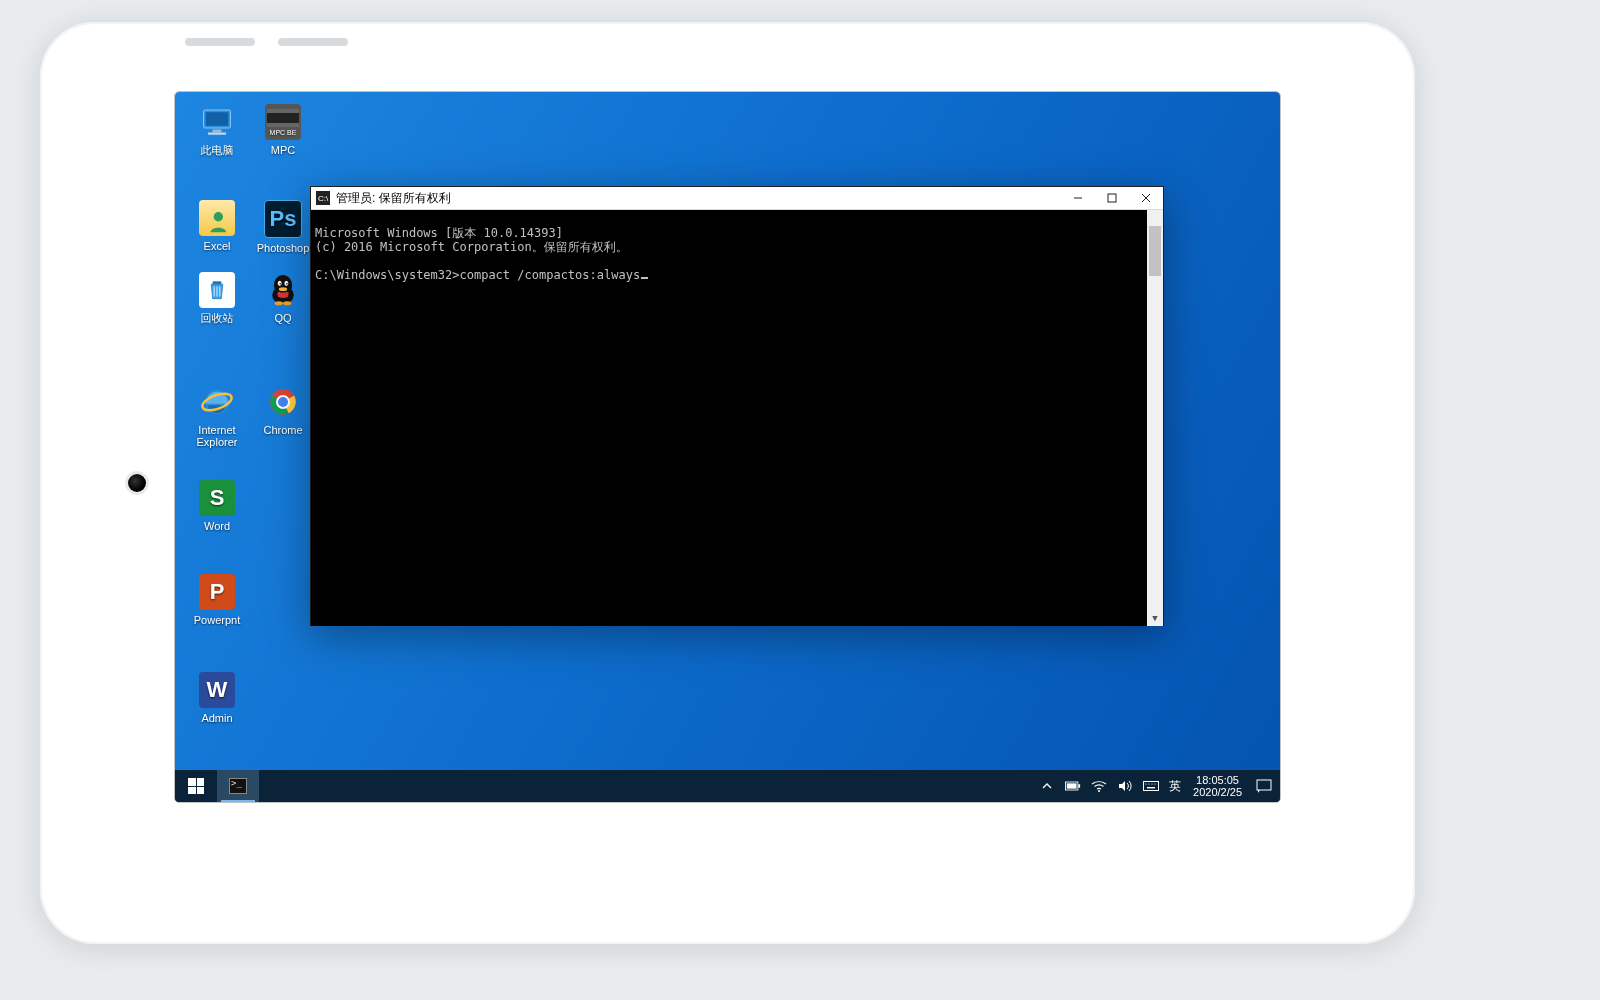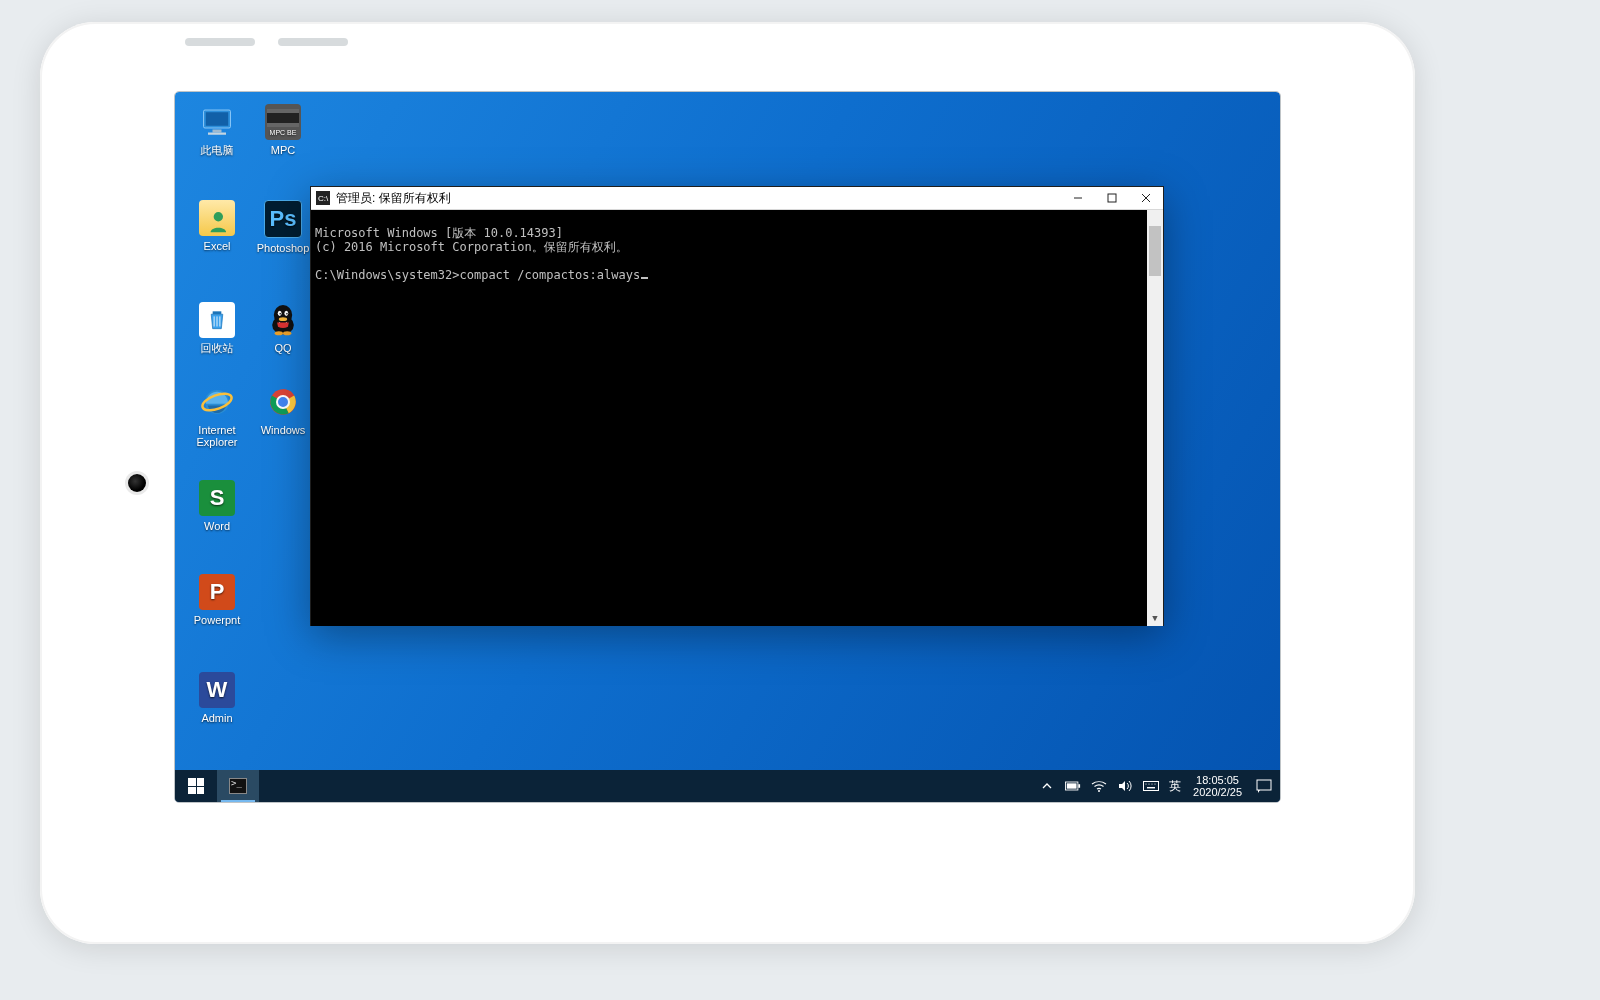--- a/index.html
+++ b/index.html
@@ -9,21 +9,21 @@
   .tablet-btn.b1{left:145px;}
   .tablet-btn.b2{left:238px;}
   .tablet-cam{position:absolute;left:88px;top:50%;transform:translateY(-50%);width:18px;height:18px;border-radius:50%;background:radial-gradient(circle at 40% 40%,#333,#000 60%);box-shadow:0 0 0 3px #e9e9e9;}
   .screen{position:absolute;left:135px;top:70px;width:1105px;height:710px;border-radius:4px;overflow:hidden;background:linear-gradient(120deg,#1d86e0 0%,#0e6ece 45%,#0453b0 100%);outline:1px solid #bfc4c7;}
   
   .desktop{position:absolute;inset:0;}
   .dicon{position:absolute;width:60px;color:#fff;font-size:11px;text-align:center;text-shadow:0 1px 2px rgba(0,0,0,.7);cursor:default;}
   .dicon .glyph{width:36px;height:36px;margin:0 auto 4px;display:flex;align-items:center;justify-content:center;font-size:22px;border-radius:4px;}
   .dicon .lbl{line-height:12px;padding:0 1px;}
   .dicon.col1{left:12px}.dicon.col2{left:78px}
-  .row1{top:12px}.row2{top:108px}.row3{top:210px}.row4{top:292px}.row5{top:388px}.row6{top:482px}.row7{top:580px}
+  .row1{top:12px}.row2{top:108px}.row3{top:180px}.row4{top:292px}.row5{top:388px}.row6{top:482px}.row7{top:580px}
   .i-thispc{background:none}
   .i-thispc svg{width:36px;height:36px}
   .i-mpc{background:#555;font-size:8px;color:#fff;display:flex;flex-direction:column;align-items:center;justify-content:center;}
   .i-mpc .film{width:32px;height:10px;background:#222;border-top:4px solid #666;border-bottom:4px solid #666;margin-bottom:2px}
   .i-admin{background:linear-gradient(#ffe9a8,#f5c84a);}
   .i-ps{background:#001d31;color:#5abeff;font-weight:bold;font-size:16px;border:1px solid #4aa9e8;}
   .i-recycle{background:#fff;border-radius:6px}
   .i-qq{background:none}
   .i-ie{background:none}
   .i-chrome{background:none}
@@ -149,21 +149,21 @@
         <div class="glyph i-chrome">
           <svg viewBox="0 0 40 40" width="32" height="32">
               <circle cx="20" cy="20" r="16" fill="#db4437"></circle>
               <path d="M20 4a16 16 0 0 1 14 8H20z" fill="#db4437"></path>
               <path d="M34 12a16 16 0 0 1-7 22L20 20z" fill="#ffcd40"></path>
               <path d="M6 12a16 16 0 0 0 21 22L20 20 6 12z" fill="#0f9d58"></path>
               <circle cx="20" cy="20" r="7.5" fill="#4285f4"></circle>
               <circle cx="20" cy="20" r="7.5" fill="none" stroke="#fff" stroke-width="2.5"></circle>
             </svg>
         </div>
-        <div class="lbl">Windows</div>
+        <div class="lbl">Chrome</div>
       </div>
 
       <div class="dicon col1 row5">
         <div class="glyph i-excel">S</div>
         <div class="lbl">Word</div>
       </div>
 
       <div class="dicon col1 row6">
         <div class="glyph i-ppt">P</div>
         <div class="lbl">Powerpnt</div>

